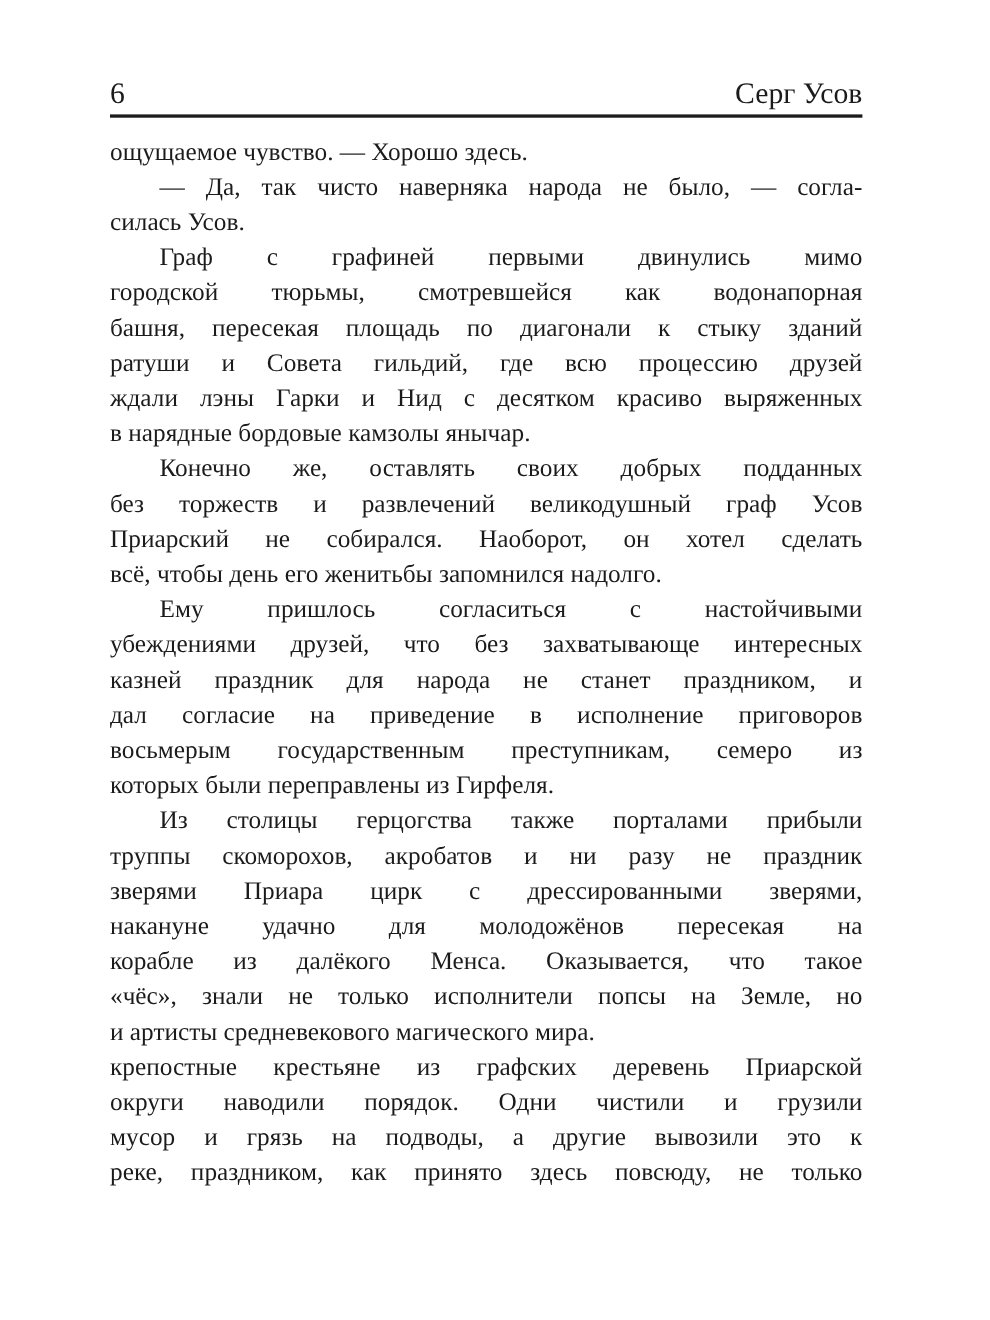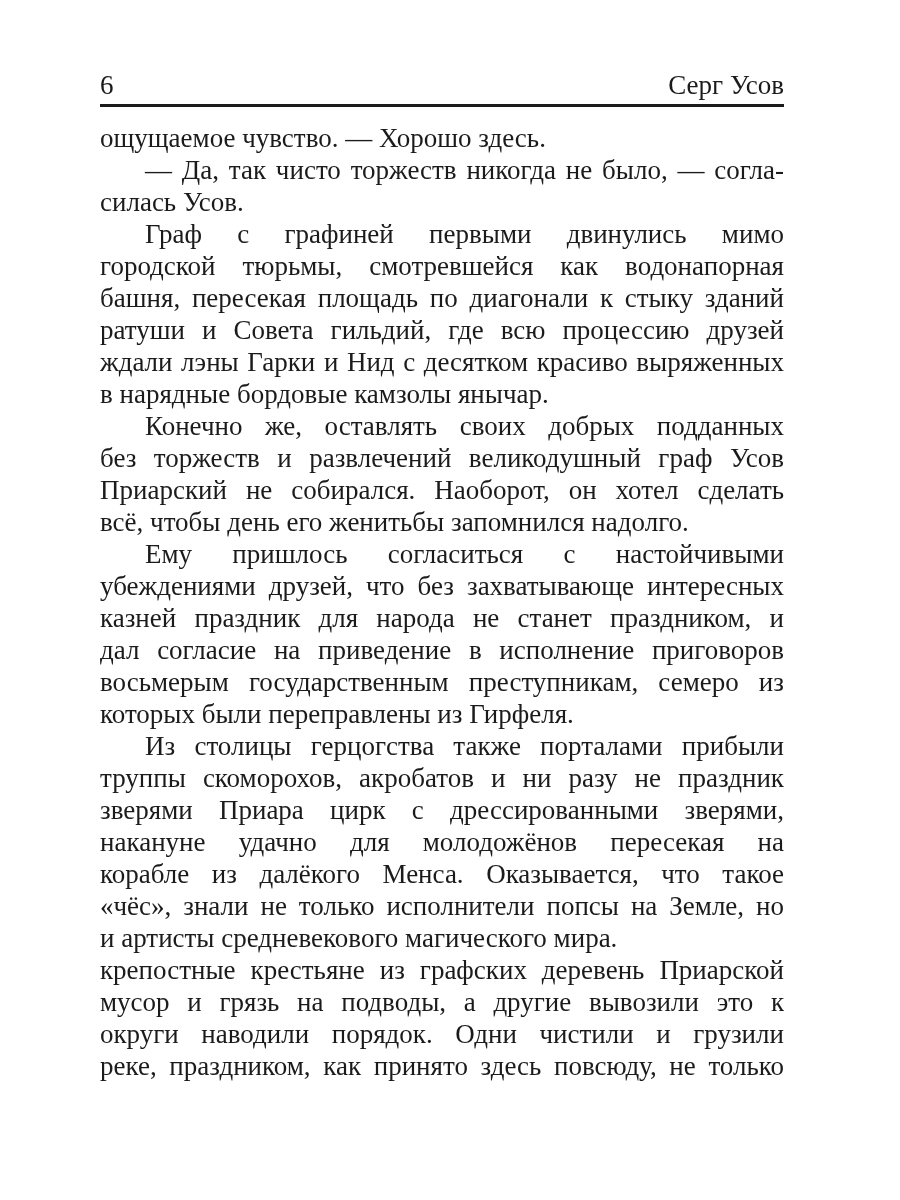--- a/index.html
+++ b/index.html
@@ -32,21 +32,21 @@
   }
   .header-rule {
     height: 3px;
     background: #1b1b1b;
     margin-top: 4px;
   }
   .body-text {
     margin-top: 15px;
   }
   .text-line {
-    font-size: 27px;
+    font-size: 23px;
     line-height: 32px;
     height: 32px;
     overflow: hidden;
     text-align: justify;
     text-align-last: justify;
     -moz-text-align-last: justify;
   }
   .text-line.last-of-para {
     text-align-last: left;
     -moz-text-align-last: left;
@@ -70,21 +70,21 @@
       <span>Серг Усов</span>
     </div>
 
     <div class="header-rule"></div>
 
     <div class="body-text" id="body-text">
         <div class="paragraph">
           <div class="text-line last-of-para">ощущаемое чувство. — Хорошо здесь.</div>
         </div>
         <div class="paragraph">
-          <div class="text-line first-indent">— Да, так чисто торжеств никогда не было, — согла-</div>
+          <div class="text-line first-indent">— Да, так чисто наверняка народа не было, — согла-</div>
           <div class="text-line last-of-para">силась Усов.</div>
         </div>
         <div class="paragraph">
           <div class="text-line first-indent">Граф с графиней первыми двинулись мимо</div>
           <div class="text-line">городской тюрьмы, смотревшейся как водонапорная</div>
           <div class="text-line">башня, пересекая площадь по диагонали к стыку зданий</div>
           <div class="text-line">ратуши и Совета гильдий, где всю процессию друзей</div>
           <div class="text-line">ждали лэны Гарки и Нид с десятком красиво выряженных</div>
           <div class="text-line last-of-para">в нарядные бордовые камзолы янычар.</div>
         </div>
@@ -106,20 +106,20 @@
           <div class="text-line first-indent">Из столицы герцогства также порталами прибыли</div>
           <div class="text-line">труппы скоморохов, акробатов и ни разу не праздник</div>
           <div class="text-line">зверями Приара цирк с дрессированными зверями,</div>
           <div class="text-line">накануне удачно для молодожёнов пересекая на</div>
           <div class="text-line">корабле из далёкого Менса. Оказывается, что такое</div>
           <div class="text-line">«чёс», знали не только исполнители попсы на Земле, но</div>
           <div class="text-line last-of-para">и артисты средневекового магического мира.</div>
         </div>
         <div class="paragraph">
           <div class="text-line">крепостные крестьяне из графских деревень Приарской</div>
+          <div class="text-line">округи наводили порядок. Одни чистили и грузили</div>
           <div class="text-line">мусор и грязь на подводы, а другие вывозили это к</div>
-          <div class="text-line">округи наводили порядок. Одни чистили и грузили</div>
           <div class="text-line">реке, праздником, как принято здесь повсюду, не только</div>
         </div>
       </div>
 
   </div>
 </div>
 
 </body></html>

